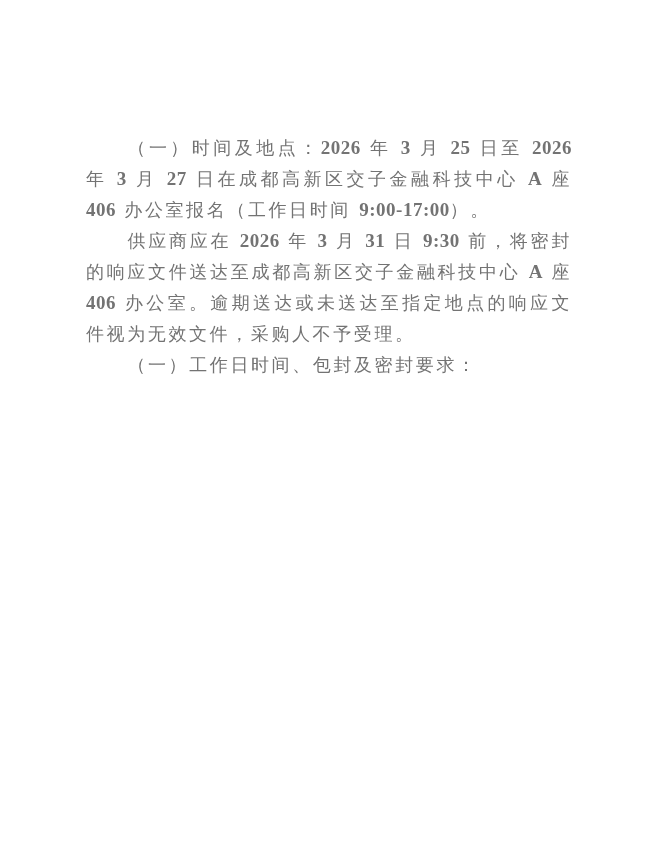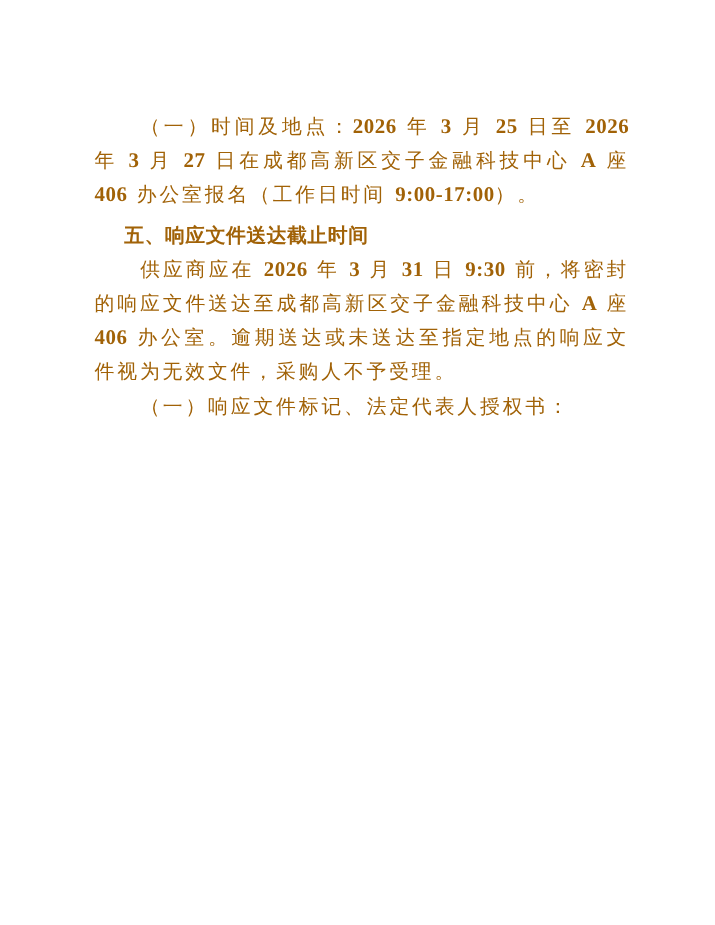--- a/index.html
+++ b/index.html
@@ -1,28 +1,27 @@
 <!DOCTYPE html>
 <html><head>
 <meta charset="utf-8">
 <style>
   html, body { margin: 0; padding: 0; background: #ffffff; }
   body { width: 650px; height: 841px; position: relative; overflow: hidden; }
   .page {
-    position: absolute; left: 86px; top: 100px; width: 486px;
+    position: absolute; left: 86px; top: 132px; width: 486px;
     font-family: "DejaVu Serif", "Liberation Serif", serif;
-    font-size: 18px; color: #a16207; line-height: 31px;
+    font-size: 18px; color: #737373; line-height: 31px;
     letter-spacing: 2.6px; text-align: justify;
   }
   .p { margin: 0; text-indent: 2.3em; }
   .gap { margin-top: 6px; }
   .h { margin: 6px 0 0 0; text-indent: 1.5em; font-family: "DejaVu Sans", "Liberation Sans", sans-serif; font-weight: bold; letter-spacing: 0.5px; }
   b { font-family: "Liberation Serif", serif; font-weight: bold; letter-spacing: 0.5px; font-size: 19px; }
 </style>
 </head>
 <body>
 
 <div class="page">
   <p class="p"><span>（一）时间及地点：</span><b>2026</b><span> 年 </span><b>3</b><span> 月 </span><b>25</b><span> 日至 </span><b>2026</b><span> 年 </span><b>3</b><span> 月 </span><b>27</b><span> 日在成都高新区交子金融科技中心 </span><b>A</b><span> 座 </span><b>406</b><span> 办公室报名（工作日时间 </span><b>9:00-17:00</b><span>）。</span></p>
-  <p class="h">五、响应文件送达截止时间</p>
   <p class="p"><span>供应商应在 </span><b>2026</b><span> 年 </span><b>3</b><span> 月 </span><b>31</b><span> 日 </span><b>9:30</b><span> 前，将密封的响应文件送达至成都高新区交子金融科技中心 </span><b>A</b><span> 座 </span><b>406</b><span> 办公室。逾期送达或未送达至指定地点的响应文件视为无效文件，采购人不予受理。</span></p>
-  <p class="p">（一）响应文件标记、法定代表人授权书：</p>
+  <p class="p">（一）工作日时间、包封及密封要求：</p>
 </div>
 
 </body></html>

